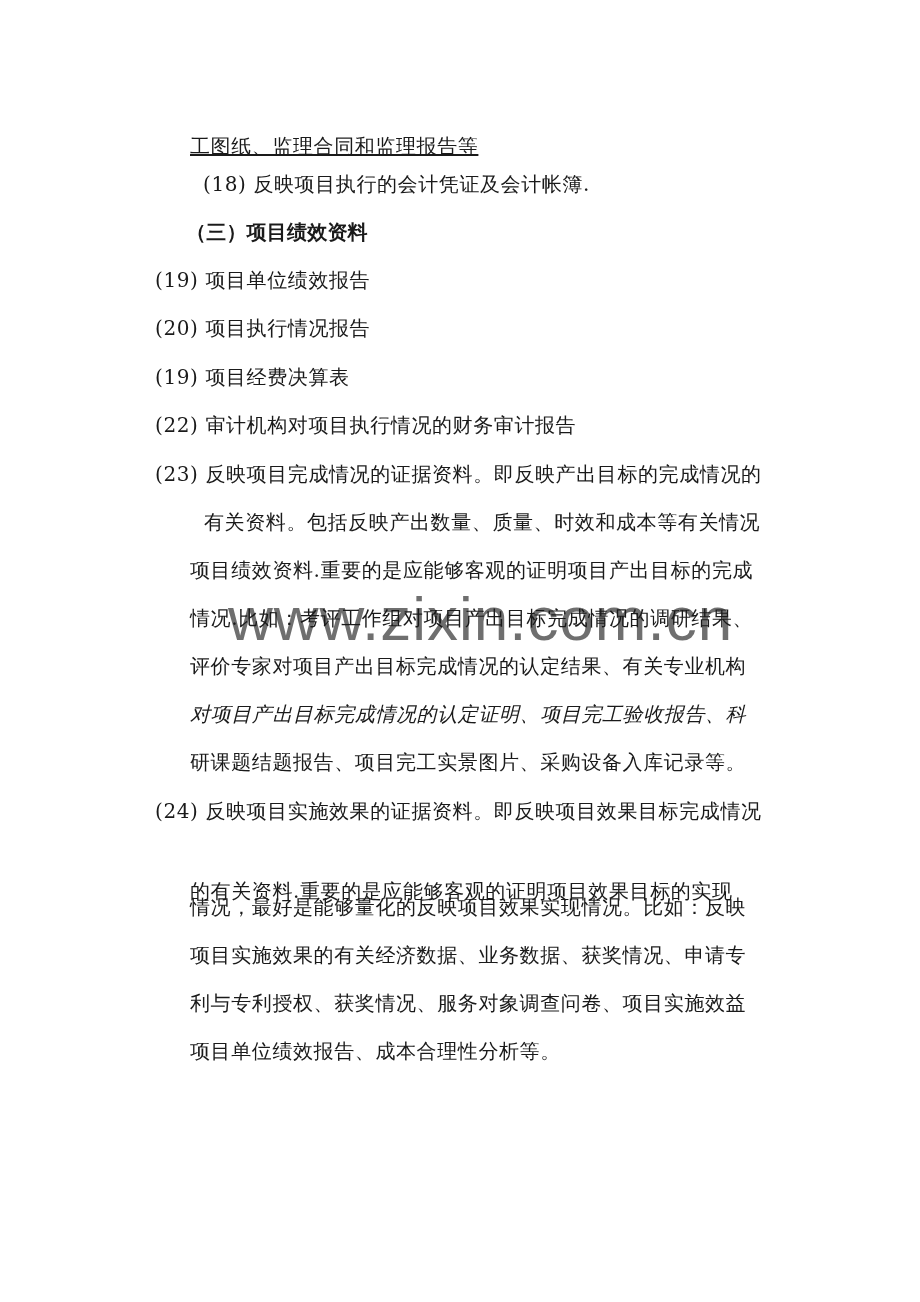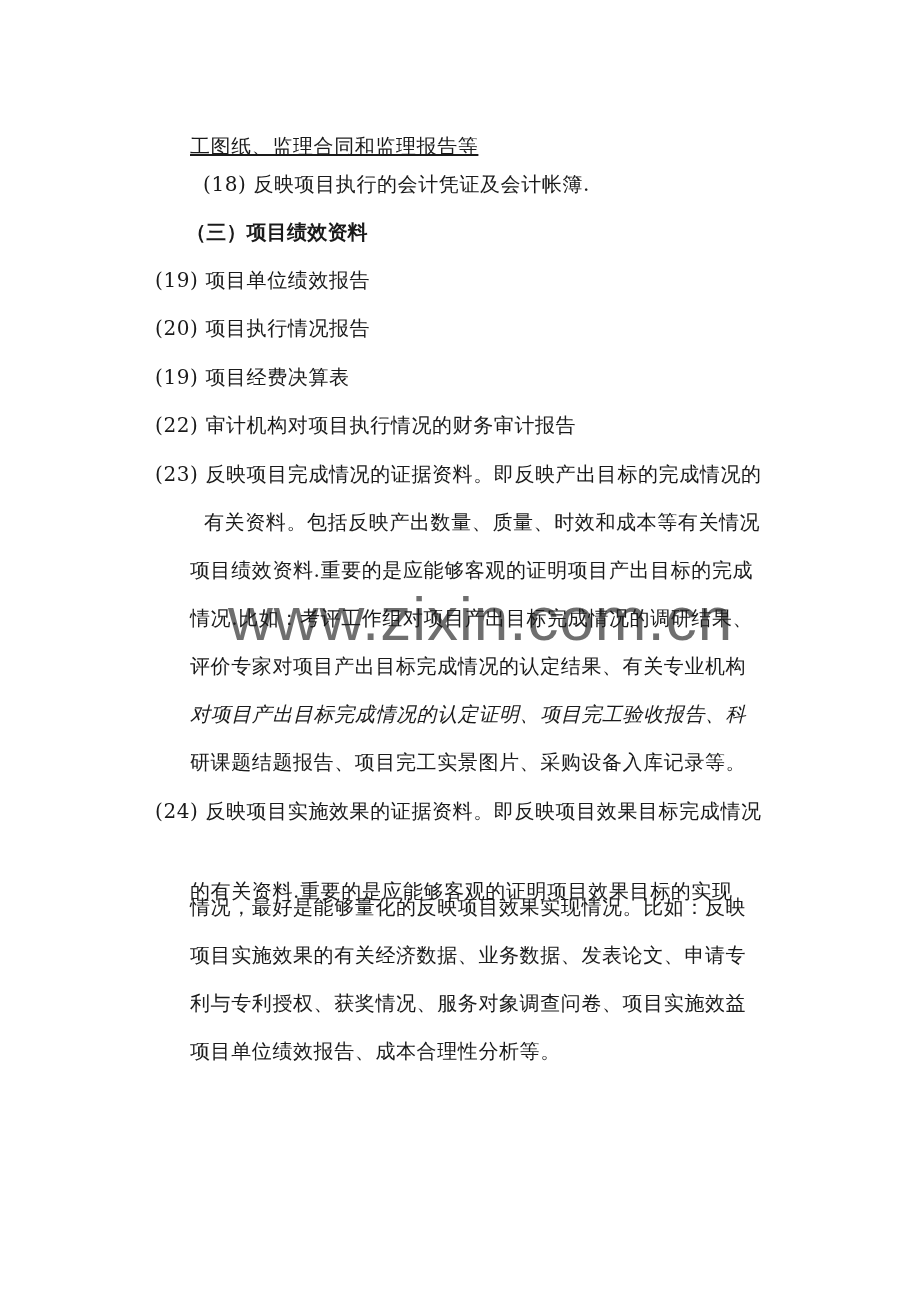--- a/index.html
+++ b/index.html
@@ -66,17 +66,17 @@
     <div class="line" style="left:155px;top:462px;text-align:center;">(23) 反映项目完成情况的证据资料。即反映产出目标的完成情况的</div>
     <div class="line" style="left:204px;top:510px;">有关资料。包括反映产出数量、质量、时效和成本等有关情况</div>
     <div class="line" style="left:190px;top:558px;">项目绩效资料.重要的是应能够客观的证明项目产出目标的完成</div>
     <div class="line" style="left:190px;top:606px;">情况.比如：考评工作组对项目产出目标完成情况的调研结果、</div>
     <div class="line" style="left:190px;top:654px;">评价专家对项目产出目标完成情况的认定结果、有关专业机构</div>
     <div class="line" style="left:190px;top:702px;font-style:italic;">对项目产出目标完成情况的认定证明、项目完工验收报告、科</div>
     <div class="line" style="left:190px;top:750px;">研课题结题报告、项目完工实景图片、采购设备入库记录等。</div>
     <div class="line" style="left:155px;top:799px;">(24) 反映项目实施效果的证据资料。即反映项目效果目标完成情况</div>
     <div class="line" style="left:190px;top:847px;margin-top:32px;">的有关资料.重要的是应能够客观的证明项目效果目标的实现</div>
     <div class="line" style="left:190px;top:895px;">情况，最好是能够量化的反映项目效果实现情况。比如：反映</div>
-    <div class="line" style="left:190px;top:943px;">项目实施效果的有关经济数据、业务数据、发表论文、申请专</div>
+    <div class="line" style="left:190px;top:943px;">项目实施效果的有关经济数据、业务数据、获奖情况、申请专</div>
     <div class="line" style="left:190px;top:991px;text-align:center;">利与专利授权、获奖情况、服务对象调查问卷、项目实施效益</div>
     <div class="line" style="left:190px;top:1039px;">项目单位绩效报告、成本合理性分析等。</div>
   </div>
 </div>
 
 </body></html>

